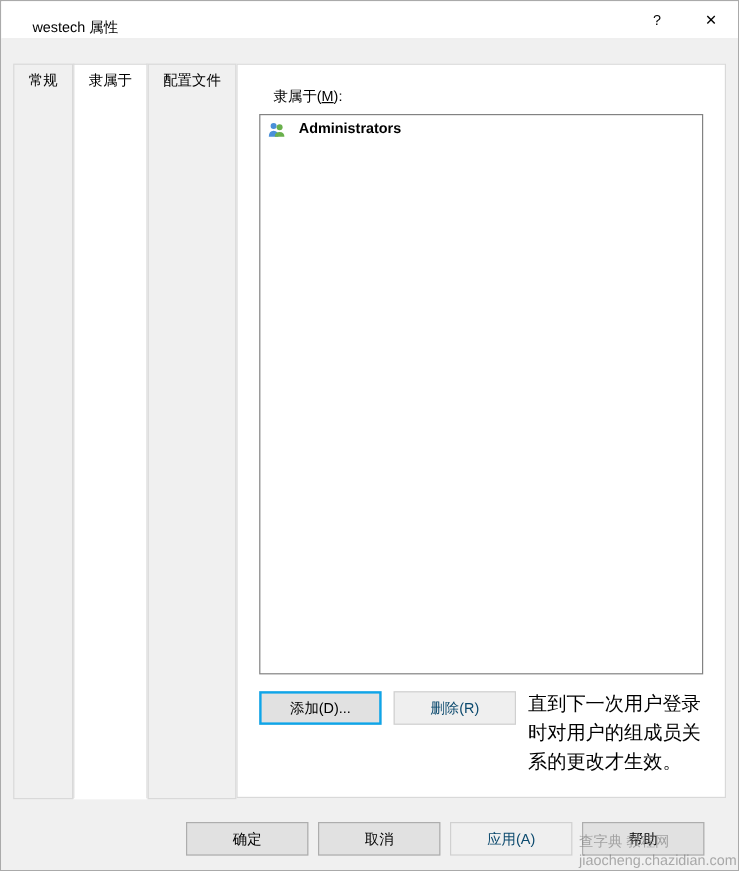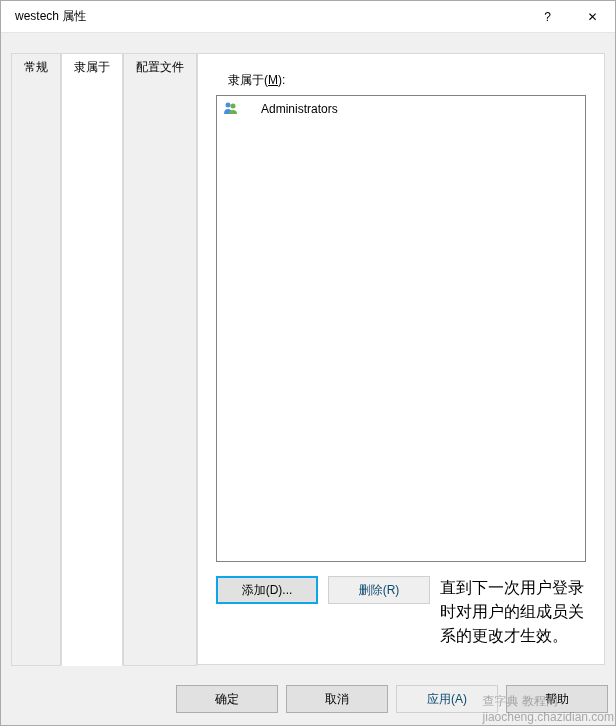--- a/index.html
+++ b/index.html
@@ -13,22 +13,22 @@
       background: #ffffff;
       width: 616px;
       height: 726px;
       border: 1px solid #aaa;
       display: flex;
       flex-direction: column;
     }
     .titlebar {
       height: 32px;
       display: flex;
-      align-items: center;
-      padding-left: 14px;
+      align-items: flex-end;
+      padding-left: 26px;
       background: #ffffff;
       border-bottom: 1px solid #e5e5e5;
     }
     .titlebar-title {
       flex: 1;
       font-size: 12px;
     }
     .titlebar-btn {
       width: 45px;
       height: 30px;
@@ -83,24 +83,25 @@
       text-decoration: underline;
     }
     .listbox {
       flex: 1;
       border: 1px solid #828282;
       background: #ffffff;
       overflow: auto;
     }
     .list-item {
       display: flex;
-      align-items: flex-end;
+      align-items: flex-start;
       padding: 4px 6px;
-      gap: 22px;
-      cursor: pointer;
+      gap: 10px;
+      cursor: pointer;
+      font-weight: bold;
     }
     .list-icon svg {
       display: block;
     }
     .lower-row {
       display: flex;
       align-items: flex-start;
       margin-top: 14px;
       gap: 10px;
     }
@@ -128,21 +129,21 @@
     .hint-text {
       flex: 1;
       font-size: 16px;
       line-height: 1.5;
       color: #000;
     }
     .dialog-buttons {
       display: flex;
       justify-content: flex-end;
       gap: 8px;
-      padding: 10px 7px 12px 12px;
+      padding: 10px 28px 12px 12px;
       background: #f0f0f0;
     }
     .watermark {
       position: absolute;
       right: 2px;
       bottom: 2px;
       font-size: 10px;
       color: rgba(120,120,120,0.6);
       pointer-events: none;
     }

